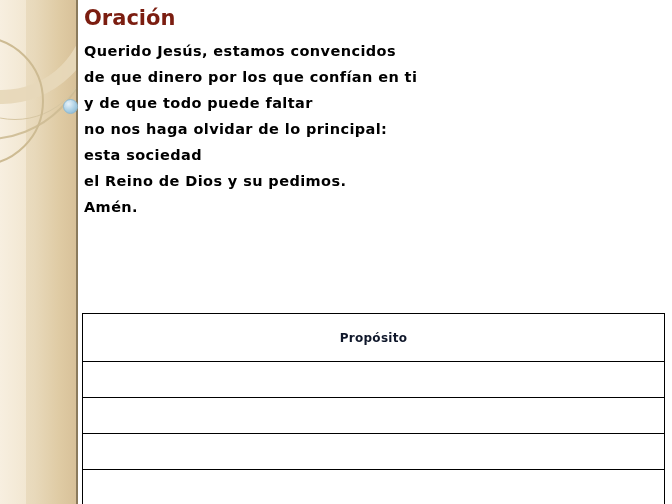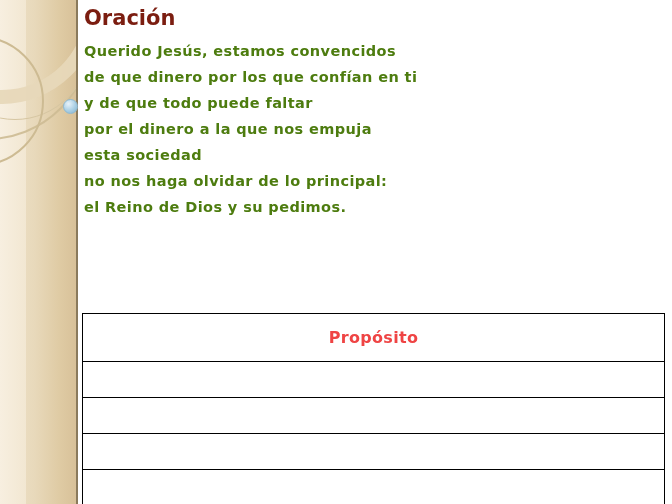--- a/index.html
+++ b/index.html
@@ -110,21 +110,21 @@
     font-size: 21px;
     font-weight: bold;
     color: #7b1d10;
     letter-spacing: 0px;
   }
   .prayer {
     position: absolute;
     left: 0;
     top: 38px;
     width: 560px;
-    color: #4d7c0f;
+    color: #000000;
     font-family: "DejaVu Sans", sans-serif;
     font-size: 14.5px;
     font-weight: bold;
     line-height: 26px;
     letter-spacing: 0.4px;
   }
   .prayer .line {
     white-space: nowrap;
   }
 
@@ -140,23 +140,23 @@
   }
   .proposito-head {
     height: 47px;
     border-bottom: 1px solid #000000;
     display: flex;
     align-items: center;
     justify-content: center;
   }
   .proposito-head span {
     font-family: "DejaVu Sans", sans-serif;
-    font-size: 16px;
+    font-size: 12px;
     font-weight: bold;
-    color: #ef4444;
+    color: #0f172a;
     letter-spacing: 0.3px;
   }
   .proposito-row {
     height: 35px;
     border-bottom: 1px solid #000000;
   }
   .proposito-row.last {
     border-bottom: none;
   }
 </style>
@@ -175,24 +175,24 @@
   <div class="dot"></div>
 
   <div class="content">
 
     <div class="title">Oración</div>
 
     <div class="prayer">
       <div class="line">Querido  Jesús,  estamos  convencidos</div>
       <div class="line">de  que  dinero  por  los  que  confían  en  ti</div>
       <div class="line">y de  que  todo  puede  faltar</div>
-      <div class="line">por  el dinero  a la que  nos  empuja</div>
+      <div class="line">no nos haga olvidar  de lo principal:</div>
       <div class="line">esta  sociedad</div>
-      <div class="line">no nos haga olvidar  de lo principal:</div>
       <div class="line">el Reino  de Dios  y su pedimos.</div>
+      <div class="line">Amén.</div>
     </div>
 
     <div class="proposito-table">
       <div class="proposito-head">
         <span>Propósito</span>
       </div>
       <div class="proposito-row"></div>
       <div class="proposito-row"></div>
       <div class="proposito-row"></div>
       <div class="proposito-row last"></div>

